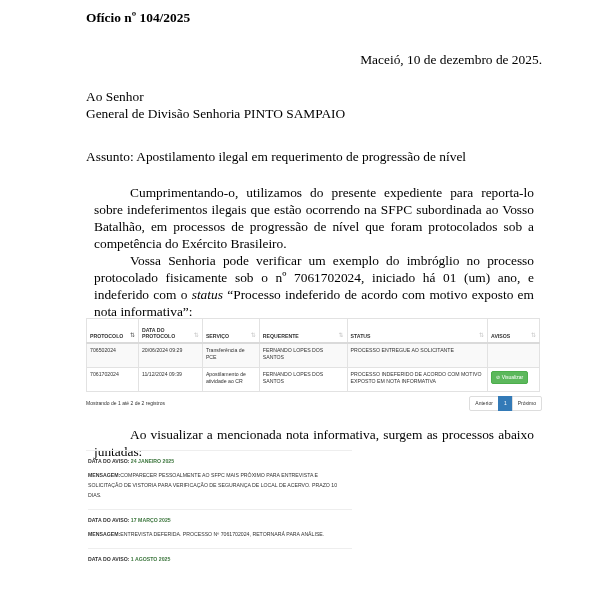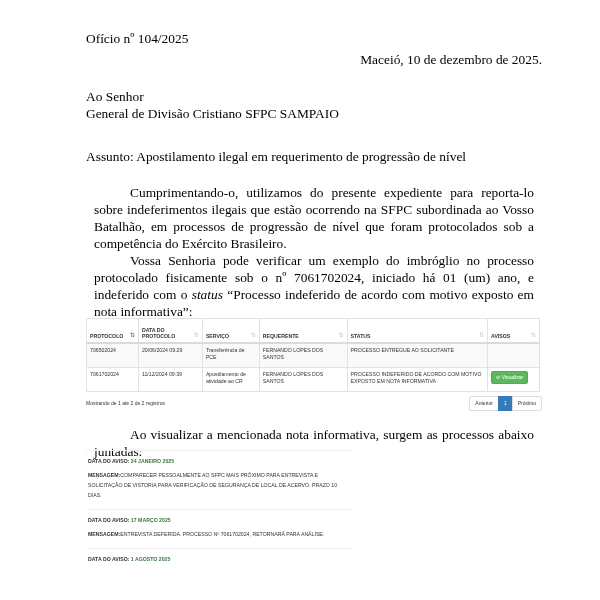--- a/index.html
+++ b/index.html
@@ -1,18 +1,18 @@
 <!DOCTYPE html>
 <html><head>
 <meta charset="utf-8">
 <style>
   html, body { margin: 0; padding: 0; background: #ffffff; }
   body { width: 600px; height: 600px; overflow: hidden; position: relative; }
   .page { position: absolute; left: 86px; top: 0; width: 456px; font-family: "Liberation Serif", serif; color: #000; font-size: 13.4px; line-height: 17px; }
-  .oficio { position: absolute; top: 9px; left: 0; font-weight: normal; margin-top: 21px; }
+  .oficio { position: absolute; top: 9px; left: 0; font-weight: bold; }
   .date { position: absolute; top: 51px; right: 0; text-align: right; }
   .addr { position: absolute; top: 88px; left: 0; }
   .addr div { height: 17px; }
   .bold { font-weight: bold; }
   .assunto { position: absolute; top: 148px; left: 0; }
   .para { position: absolute; left: 0; width: 456px; text-align: justify; text-indent: 36px; }
   .para1 { top: 176px; }
   .para2 { top: 244px; }
   .para3 { top: 418px; }
   .para p { margin: 8px; }
@@ -48,21 +48,21 @@
   .av-div { border-top: 1px solid #eeeeee; margin-top: 9px; }
 </style>
 </head>
 <body>
 
 <div class="page">
   <div class="oficio">Ofício nº 104/2025</div>
   <div class="date">Maceió, 10 de dezembro de 2025.</div>
   <div class="addr">
     <div>Ao Senhor</div>
-    <div>General de Divisão Cristiano SFPC SAMPAIO</div>
+    <div>General de Divisão Senhoria PINTO SAMPAIO</div>
   </div>
   <div class="assunto">Assunto: Apostilamento ilegal em requerimento de progressão de nível</div>
   <div class="para para1">
       <p>Cumprimentando-o, utilizamos do presente expediente para reporta-lo sobre indeferimentos ilegais que estão ocorrendo na SFPC subordinada ao Vosso Batalhão, em processos de progressão de nível que foram protocolados sob a competência do Exército Brasileiro.</p>
     </div>
   <div class="para para2">
       <p><span>Vossa Senhoria pode verificar um exemplo do imbróglio no processo protocolado fisicamente sob o nº 7061702024, iniciado há 01 (um) ano, e indeferido com o </span><i>status</i><span> “Processo indeferido de acordo com motivo exposto em nota informativa”:</span></p>
     </div>
   <div class="para para3">
       <p>Ao visualizar a mencionada nota informativa, surgem as processos abaixo juntadas:</p>

